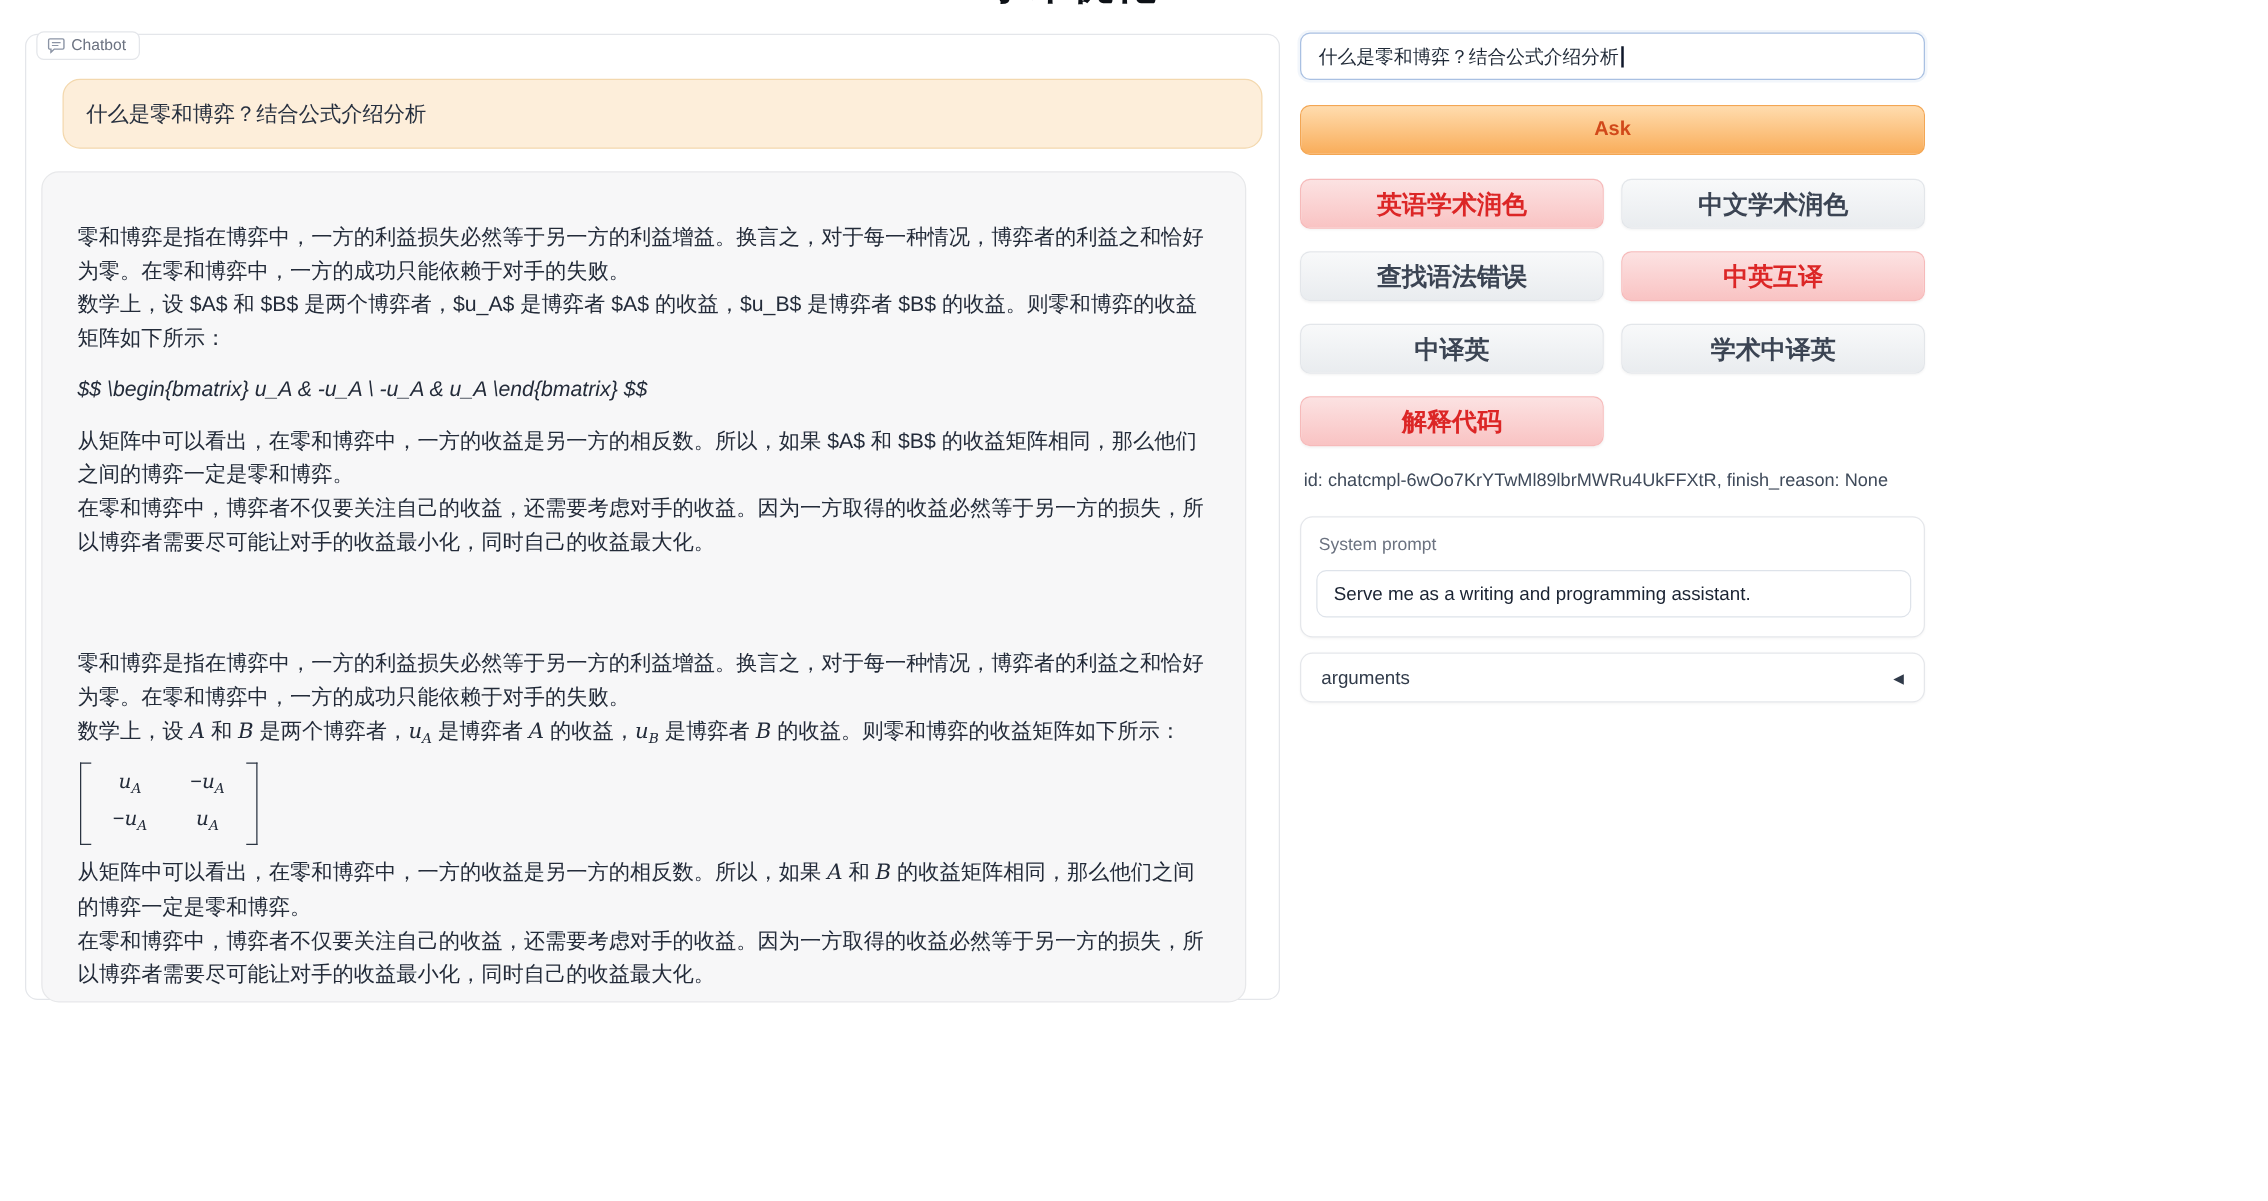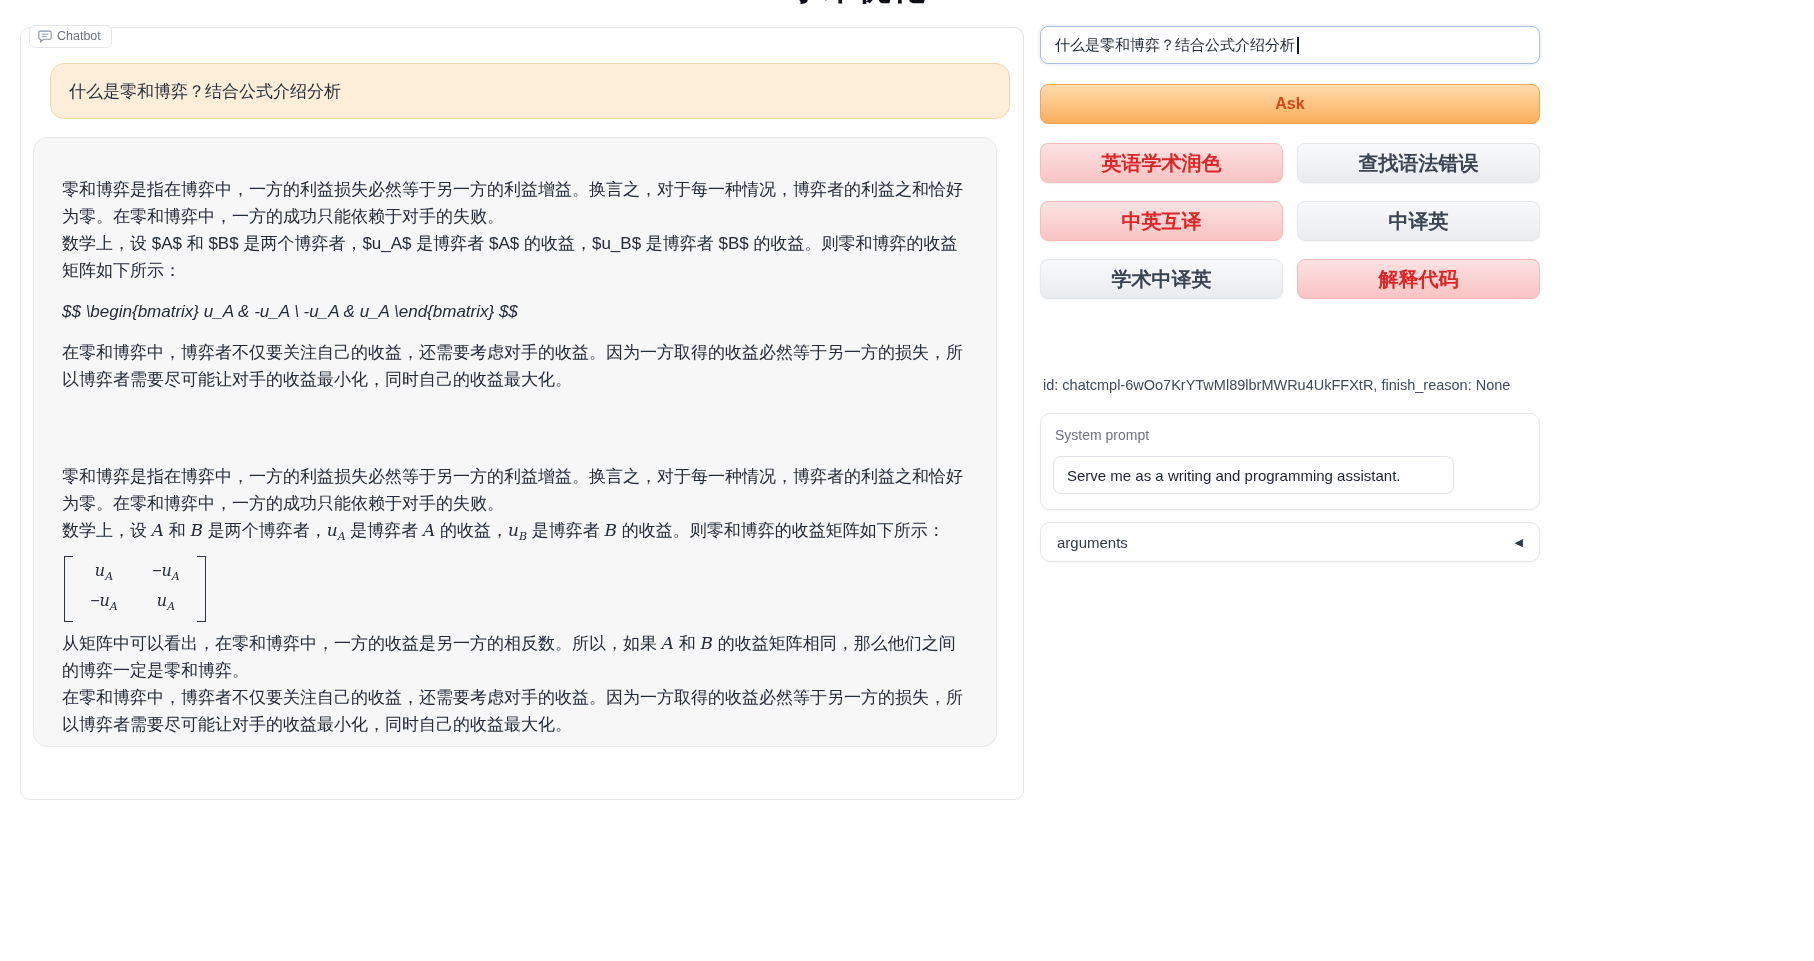--- a/index.html
+++ b/index.html
@@ -49,21 +49,21 @@
     font-size: 20px; font-weight: 700; font-family: inherit; box-shadow: 0 1px 2px rgba(0,0,0,.05); }
   .qbtn[data-variant="gray"] { background: linear-gradient(180deg, #f8f9fa 0%, #e9ecef 100%);
     border-color: #e3e6ea; color: #3b4453; }
   .qbtn[data-variant="red"] { background: linear-gradient(180deg, #fce2e2 0%, #f9c3c3 100%);
     border-color: #f6baba; color: #dc2626; }
   .status-line { position: absolute; left: 1043px; top: 377px; width: 500px;
     font-size: 14.5px; color: #3f4a5a; }
   .sp-card { position: absolute; left: 1040px; top: 413px; width: 500px; height: 97px;
     border: 1px solid #e5e7eb; border-radius: 10px; background: #fff; box-shadow: 0 1px 2px rgba(0,0,0,.04); }
   .sp-label { position: absolute; left: 14px; top: 13px; font-size: 14px; color: #6b7280; }
-  .sp-input { position: absolute; left: 12px; top: 42px; width: 401px; height: 38px;
+  .sp-input { position: absolute; left: 12px; top: 42px; width: 476px; height: 38px;
     border: 1px solid #dee3ea; border-radius: 8px; background: #fff; display: flex; align-items: center;
     padding: 0 13px; font-size: 15px; color: #1a2332; }
   .accordion { position: absolute; left: 1040px; top: 522px; width: 500px; height: 40px;
     border: 1px solid #e5e7eb; border-radius: 10px; background: #fff; cursor: pointer;
     display: flex; align-items: center; justify-content: space-between; padding: 0 16px;
     font-size: 15px; color: #303a49; box-shadow: 0 1px 2px rgba(0,0,0,.04); }
   .arrow { font-size: 11px; color: #303a49; }
 </style>
 </head>
 <body>
@@ -81,20 +81,21 @@
   </div>
 
   <div class="msg user">
     <span>什么是零和博弈？结合公式介绍分析</span>
   </div>
 
   <div class="msg bot">
     <div>零和博弈是指在博弈中，一方的利益损失必然等于另一方的利益增益。换言之，对于每一种情况，博弈者的利益之和恰好为零。在零和博弈中，一方的成功只能依赖于对手的失败。</div>
     <div>数学上，设 $A$ 和 $B$ 是两个博弈者，$u_A$ 是博弈者 $A$ 的收益，$u_B$ 是博弈者 $B$ 的收益。则零和博弈的收益矩阵如下所示：</div>
     <div class="formula-line">$$ \begin{bmatrix} u_A &amp; -u_A \ -u_A &amp; u_A \end{bmatrix} $$</div>
+    <div>从矩阵中可以看出，在零和博弈中，一方的收益是另一方的相反数。所以，如果 $A$ 和 $B$ 的收益矩阵相同，那么他们之间的博弈一定是零和博弈。</div>
     <div>在零和博弈中，博弈者不仅要关注自己的收益，还需要考虑对手的收益。因为一方取得的收益必然等于另一方的损失，所以博弈者需要尽可能让对手的收益最小化，同时自己的收益最大化。</div>
 
     <div class="rendered-block">
       <div>零和博弈是指在博弈中，一方的利益损失必然等于另一方的利益增益。换言之，对于每一种情况，博弈者的利益之和恰好为零。在零和博弈中，一方的成功只能依赖于对手的失败。</div>
       <div>数学上，设 <span class="mvar">A</span> 和 <span class="mvar">B</span> 是两个博弈者，<span class="mvar">u<sub>A</sub></span> 是博弈者 <span class="mvar">A</span> 的收益，<span class="mvar">u<sub>B</sub></span> 是博弈者 <span class="mvar">B</span> 的收益。则零和博弈的收益矩阵如下所示：</div>
       <div class="matrix">
         <span class="bracket bl"></span>
         <span class="cells">
           <span class="mrow">
             <span class="mcell"><span class="mvar">u<sub>A</sub></span></span>
@@ -115,20 +116,21 @@
 
 <div class="q-input">
   <span>什么是零和博弈？结合公式介绍分析</span>
   <span class="caret"></span>
 </div>
 
 <button class="ask-btn">Ask</button>
 
 <div class="btn-grid">
   <button class="qbtn" data-variant="red">英语学术润色</button>
+  <button class="qbtn" data-variant="gray">中文学术润色</button>
   <button class="qbtn" data-variant="gray">查找语法错误</button>
   <button class="qbtn" data-variant="red">中英互译</button>
   <button class="qbtn" data-variant="gray">中译英</button>
   <button class="qbtn" data-variant="gray">学术中译英</button>
   <button class="qbtn" data-variant="red">解释代码</button>
 </div>
 
 <div class="status-line">id: chatcmpl-6wOo7KrYTwMl89lbrMWRu4UkFFXtR, finish_reason: None</div>
 
 <div class="sp-card">

